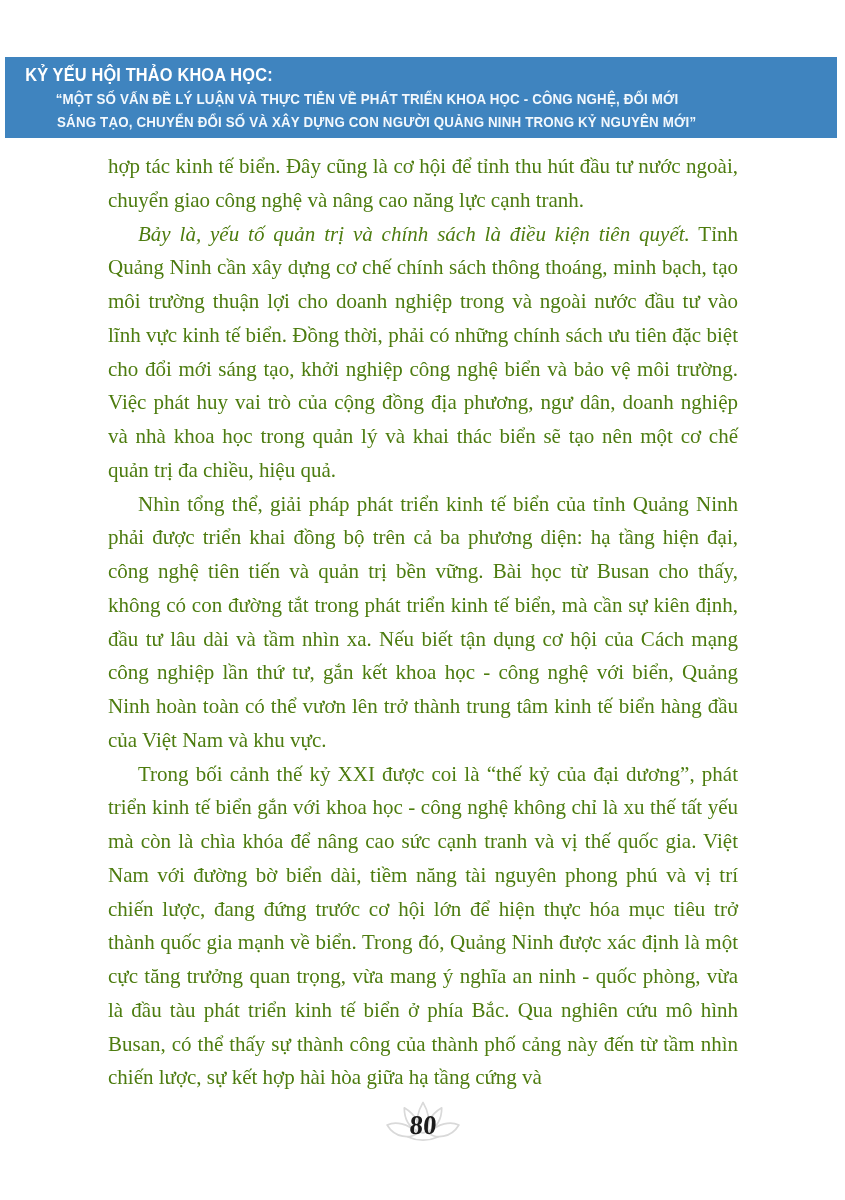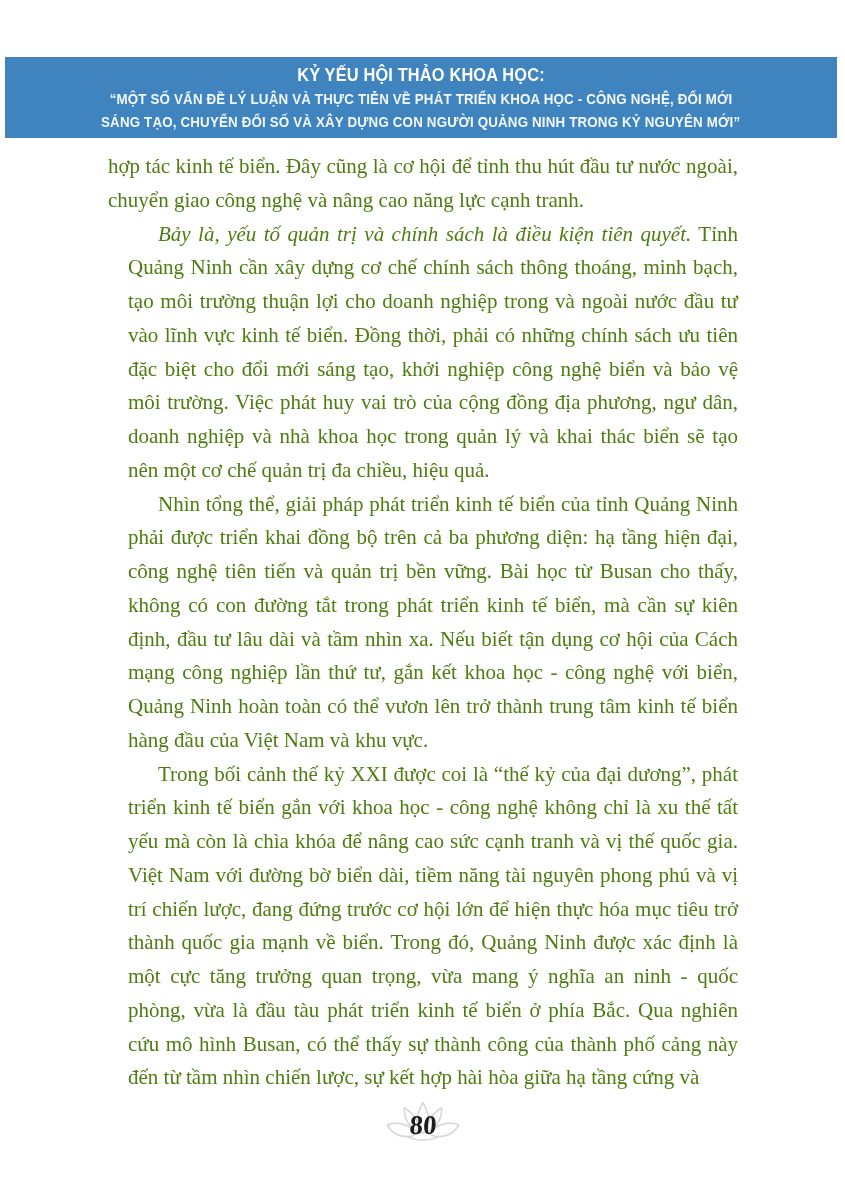--- a/index.html
+++ b/index.html
@@ -11,21 +11,21 @@
     overflow:hidden;
   }
   .page{
     position:absolute;inset:0;background:#ffffff;
   }
   
   .header-band{
     position:absolute;
     left:5px;top:57px;width:832px;height:81px;
     background:#3f84bf;
-    display:flex;flex-direction:column;align-items:center;justify-content:center;
+    display:flex;flex-direction:column;align-items:flex-start;justify-content:center;
     row-gap:2px;
   }
   .header-line{
     color:#ffffff;
     font-family:"Liberation Sans", sans-serif;
     font-weight:700;
     white-space:nowrap;
     transform:scaleX(0.86);
     transform-origin:center;
     letter-spacing:0.2px;
@@ -36,21 +36,21 @@
   
   .body-text{
     position:absolute;
     left:108px;top:150px;width:630px;
     font-size:21px;
     line-height:33.75px;
     color:#4d7c0f;
     text-align:justify;
   }
   .body-text p{margin:0;padding:0;}
-  .body-text p.indent{text-indent:30px;margin-left:20px;}
+  .body-text p.indent{text-indent:30px;}
   .body-text em{font-style:italic;}
   
   .footer{
     position:absolute;
     left:0;right:0;top:1100px;
     display:flex;justify-content:center;
   }
   .lotus-wrap{
     position:relative;
     width:78px;height:50px;

